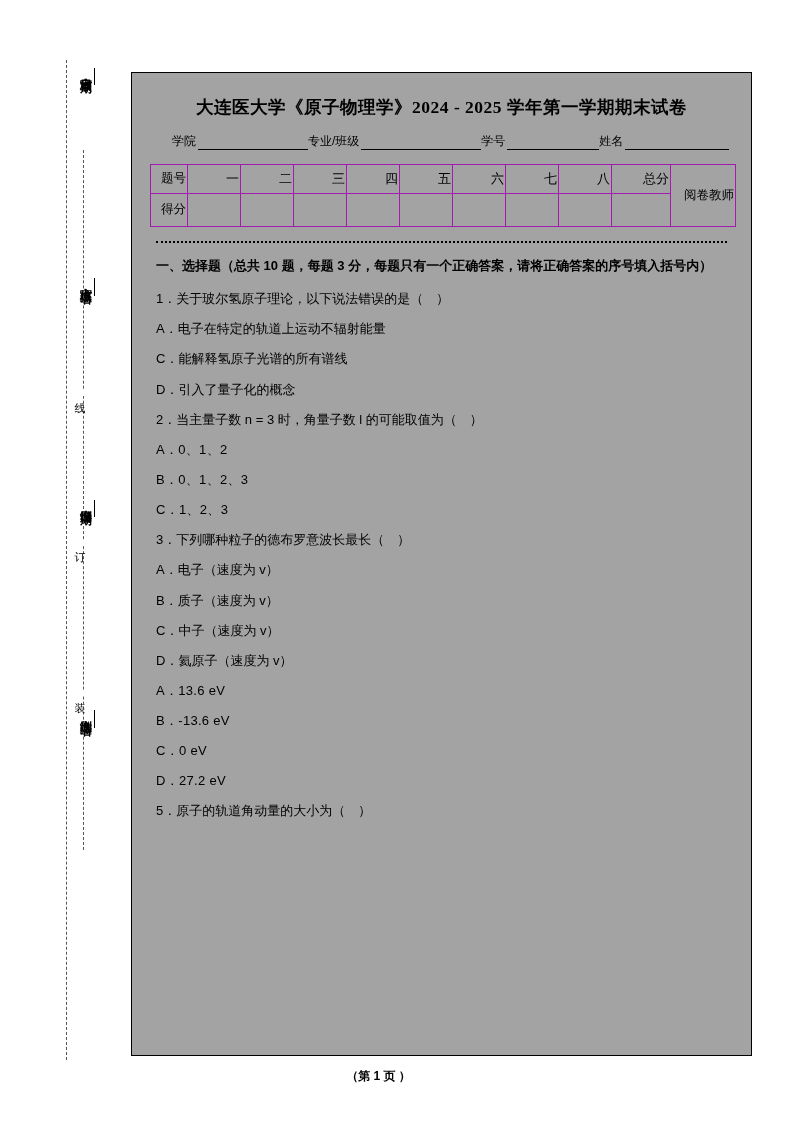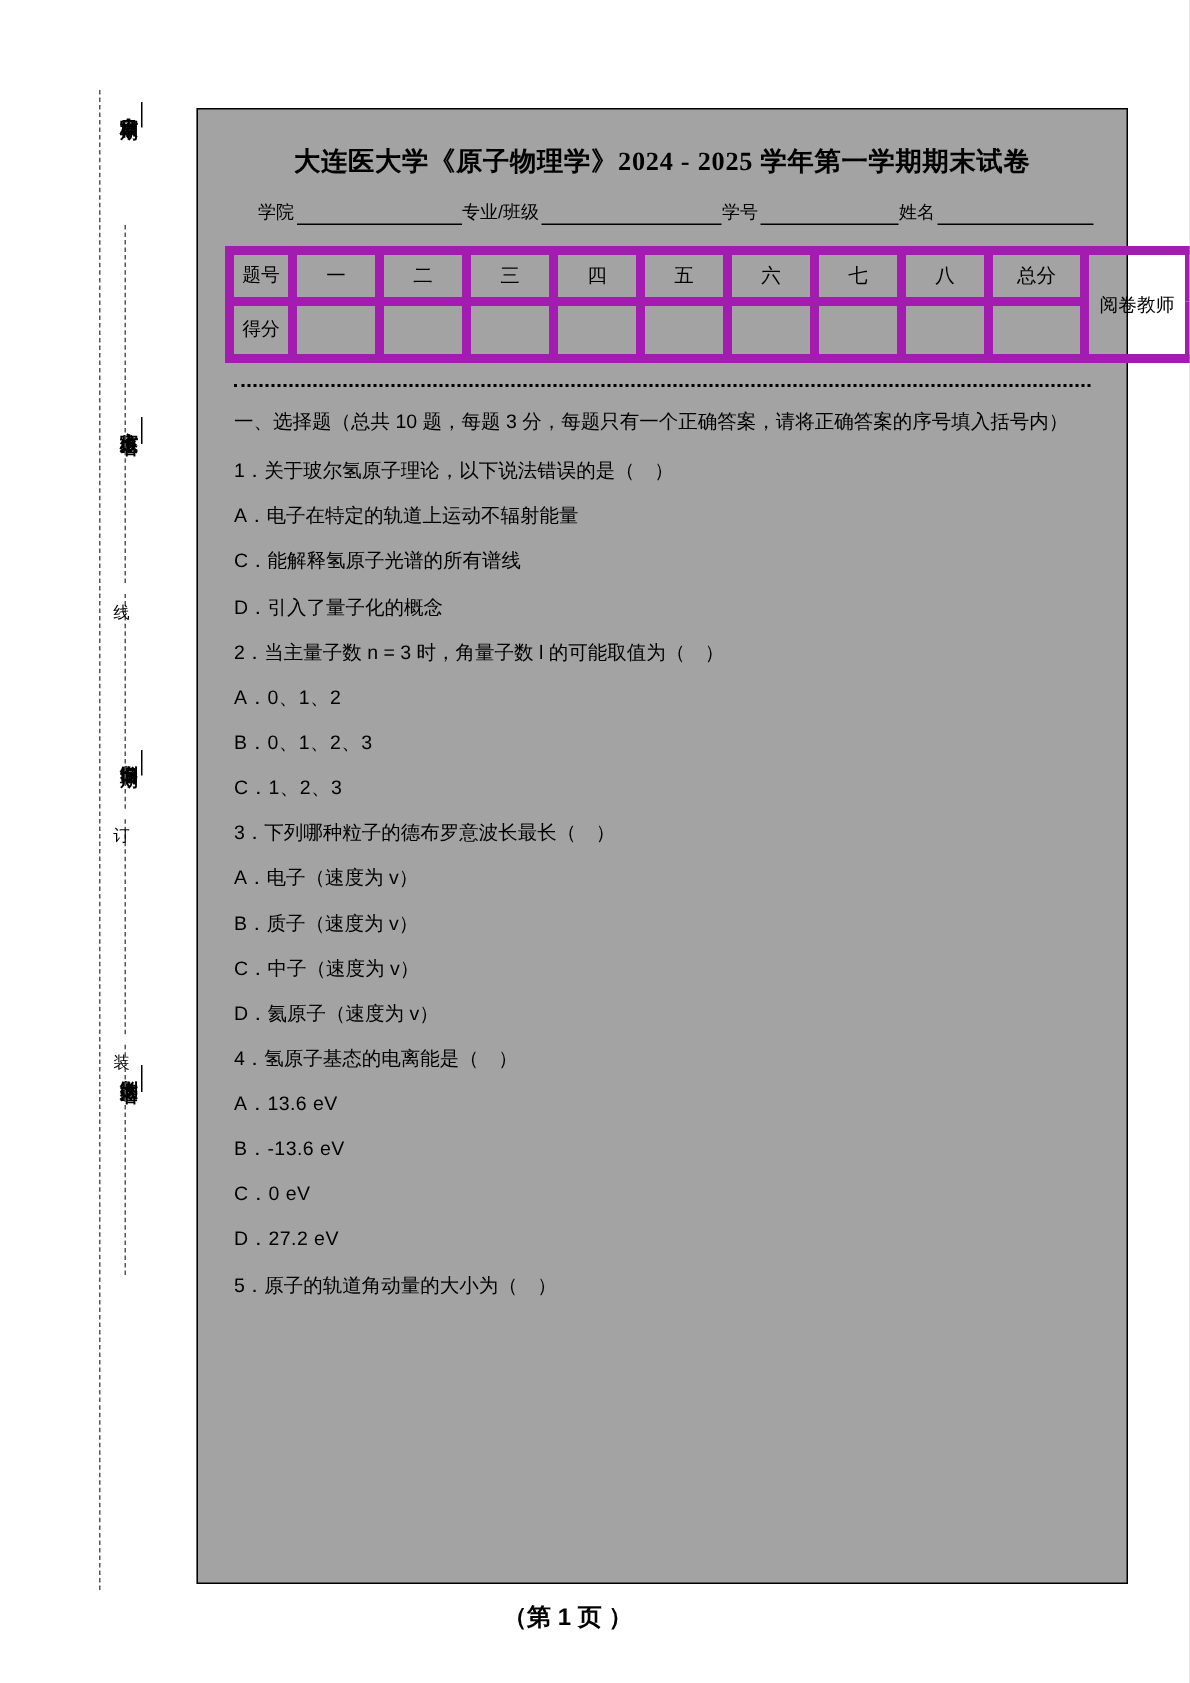--- a/index.html
+++ b/index.html
@@ -119,22 +119,22 @@
   .b4 { width: 104px; }
 
   
   .score-table {
     border-collapse: collapse;
     margin: 0 auto 14px auto;
     width: 558px;
     table-layout: fixed;
   }
   .score-table td {
-    border: 6px solid #a21caf;
-    text-align: center;
+    border: 1px solid #a21caf;
+    text-align: right;
     vertical-align: middle;
     font-family: "Liberation Sans", "DejaVu Sans", sans-serif;
     font-size: 13px;
     height: 26px;
   }
   .score-table td.head {
     width: 34px;
     line-height: 1.1;
     font-size: 12.5px;
   }
@@ -156,20 +156,21 @@
   
   .content {
     font-family: "Liberation Sans", "DejaVu Sans", sans-serif;
     font-size: 13px;
     line-height: 1.55;
     padding: 0 6px;
   }
   .section-title {
     margin: 0 0 12px 0;
     line-height: 1.7;
+    font-weight: bold;
   }
   .q-stem {
     margin: 0 0 10px 0;
   }
   .q-opt {
     margin: 0 0 10px 0;
     padding-left: 0;
   }
   .mono-ish {
     font-family: "Liberation Sans", "DejaVu Sans", sans-serif;
@@ -177,21 +178,21 @@
   }
 
   
   .footer {
     position: absolute;
     left: 0;
     top: 1068px;
     width: 757px;
     text-align: center;
     font-family: "Liberation Sans", "DejaVu Sans", sans-serif;
-    font-size: 16px;
+    font-size: 12px;
     font-weight: bold;
   }
 </style>
 </head>
 <body>
 
 <div class="left-margin">
   <div class="vline-dashed"></div>
   <div class="vtext underline" style="left:40px; top:8px;">审核日期：</div>
   <div class="vtext underline" style="left:40px; top:218px;">审核人签名：</div>
@@ -274,21 +275,20 @@
       <div class="q-opt mono-ish">A．0、1、2</div>
       <div class="q-opt mono-ish">B．0、1、2、3</div>
       <div class="q-opt mono-ish">C．1、2、3</div>
 
       <div class="q-stem">3．下列哪种粒子的德布罗意波长最长（　）</div>
       <div class="q-opt">A．电子（速度为 v）</div>
       <div class="q-opt">B．质子（速度为 v）</div>
       <div class="q-opt">C．中子（速度为 v）</div>
       <div class="q-opt">D．氦原子（速度为 v）</div>
 
-      <div class="q-stem">4．氢原子基态的电离能是（　）</div>
       <div class="q-opt mono-ish">A．13.6 eV</div>
       <div class="q-opt mono-ish">B．-13.6 eV</div>
       <div class="q-opt mono-ish">C．0 eV</div>
       <div class="q-opt mono-ish">D．27.2 eV</div>
 
       <div class="q-stem">5．原子的轨道角动量的大小为（　）</div>
     </div>
 
   </div>
 </div>

